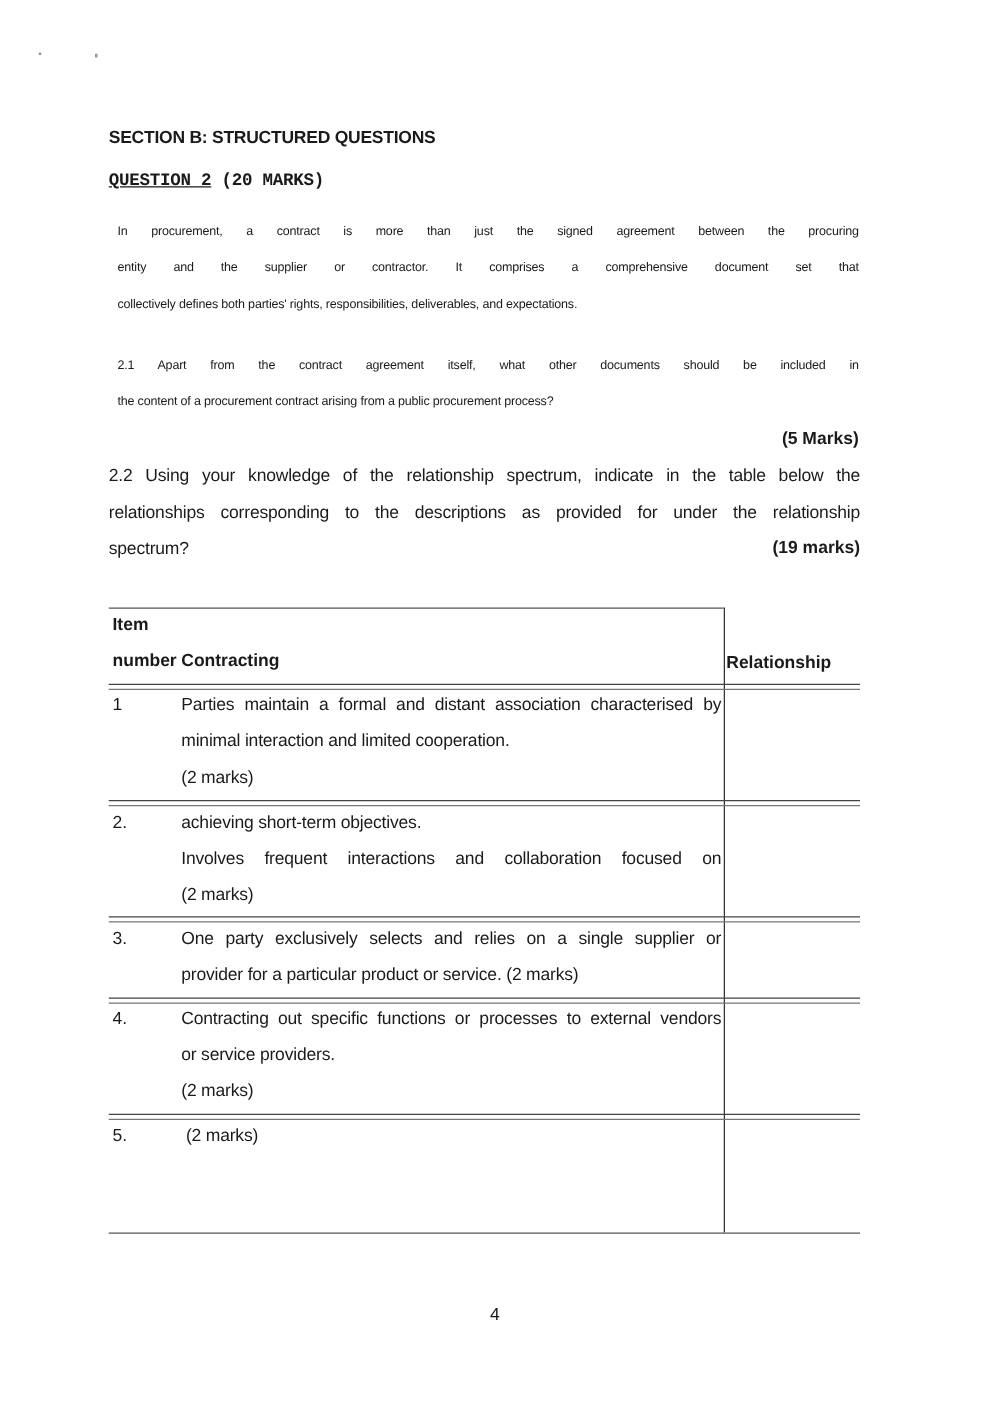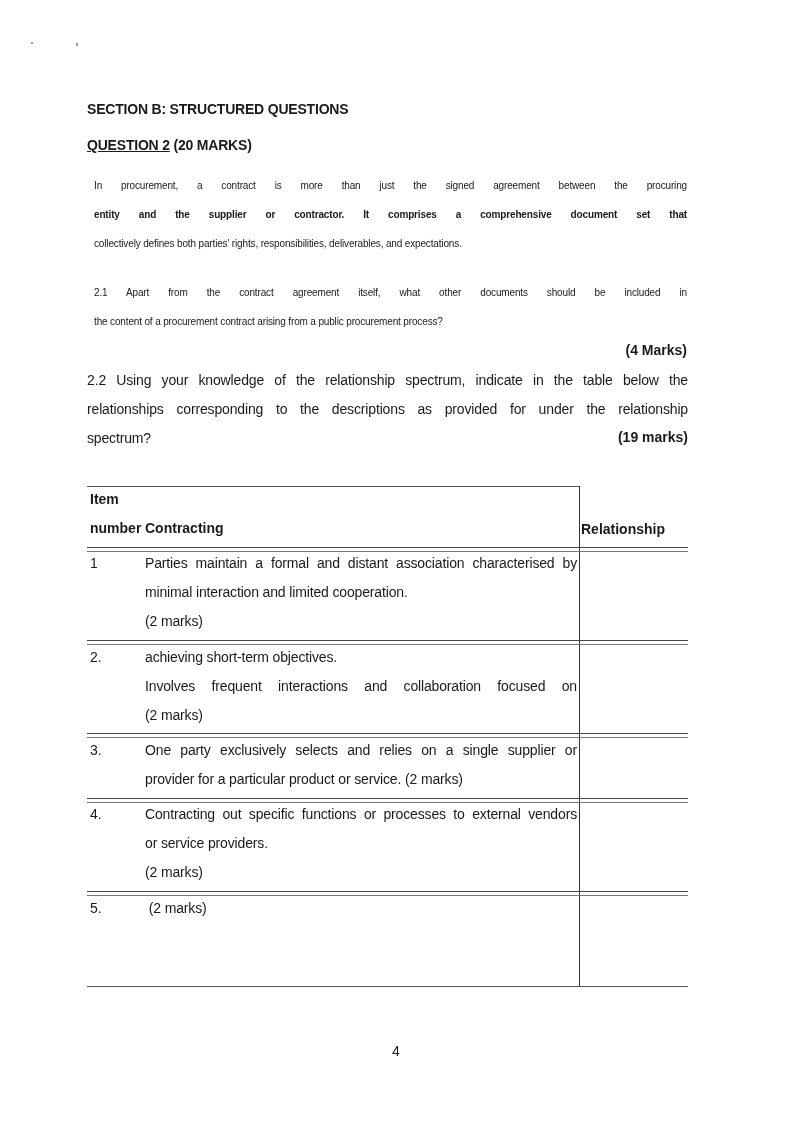--- a/index.html
+++ b/index.html
@@ -3,21 +3,21 @@
 <meta charset="utf-8">
 <style>
   html, body { margin: 0; padding: 0; background: #ffffff; }
   body {
     width: 794px; height: 1123px; position: relative; overflow: hidden;
     font-family: "Liberation Sans", "DejaVu Sans", sans-serif;
     color: #1a1a1a; font-size: 14px;
   }
   .abs { position: absolute; }
   .h-section { left: 87px; top: 101px; font-size: 14px; font-weight: bold; letter-spacing: -0.2px; }
-  .h-question { left: 87px; top: 137px; font-size: 14px; font-weight: bold; letter-spacing: -0.2px; }
+  .h-question { left: 87px; top: 137px; font-size: 14px; font-weight: bold; letter-spacing: -0.2px; font-family: Liberation Mono, monospace; }
   .h-question u { text-decoration: underline; }
   .para { left: 94px; width: 593px; font-size: 10px; line-height: 29px; text-align: justify; letter-spacing: -0.15px; }
   .intro { top: 171px; }
   .q21 { top: 278px; }
   .marks-right { right: 107px; font-weight: bold; font-size: 14px; }
   .m6 { top: 342px; }
   .q22 { left: 87px; top: 366px; width: 601px; font-size: 14px; line-height: 29px; text-align: justify; letter-spacing: -0.15px; }
   .m14 { top: 429px; right: 106px; }
 
   
@@ -40,29 +40,29 @@
 
 <div class="abs h-section">SECTION B: STRUCTURED QUESTIONS</div>
 
 <div class="abs h-question">
   <u>QUESTION 2</u>
   <span>(20 MARKS)</span>
 </div>
 
 <div class="abs para intro">
   <div style="text-align:justify;text-align-last:justify;">In procurement, a contract is more than just the signed agreement between the procuring</div>
-  <div style="text-align:justify;text-align-last:justify;font-weight:bold;">entity and the supplier or contractor. It comprises a comprehensive document set that</div>
+  <div style="text-align:justify;text-align-last:justify;">entity and the supplier or contractor. It comprises a comprehensive document set that</div>
   <div>collectively defines both parties' rights, responsibilities, deliverables, and expectations.</div>
 </div>
 
 <div class="abs para q21">
   <div style="text-align:justify;text-align-last:justify;">2.1 Apart from the contract agreement itself, what other documents should be included in</div>
   <div>the content of a procurement contract arising from a public procurement process?</div>
 </div>
-<div class="abs marks-right m6">(4 Marks)</div>
+<div class="abs marks-right m6">(5 Marks)</div>
 
 <div class="abs q22">
   <div style="text-align:justify;text-align-last:justify;">2.2 Using your knowledge of the relationship spectrum, indicate in the table below the</div>
   <div style="text-align:justify;text-align-last:justify;">relationships corresponding to the descriptions as provided for under the relationship</div>
   <div>spectrum?</div>
 </div>
 <div class="abs marks-right m14">(19 marks)</div>
 
 <div class="abs tbl" style="height:505px;">
 

